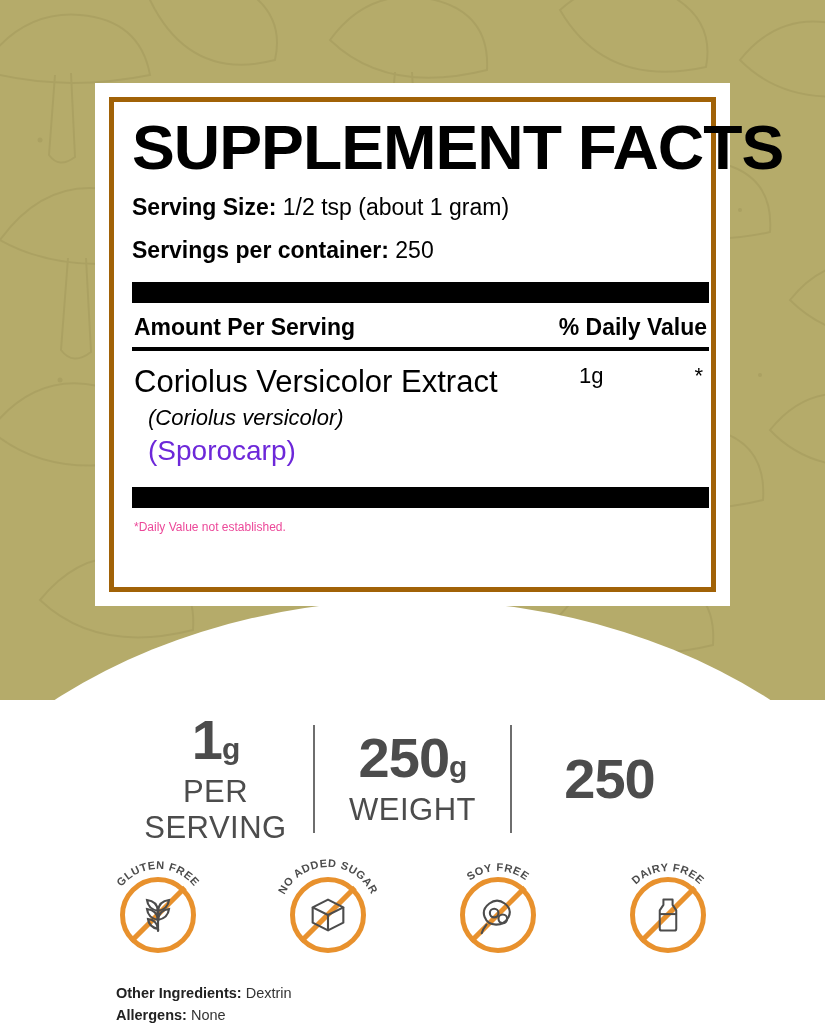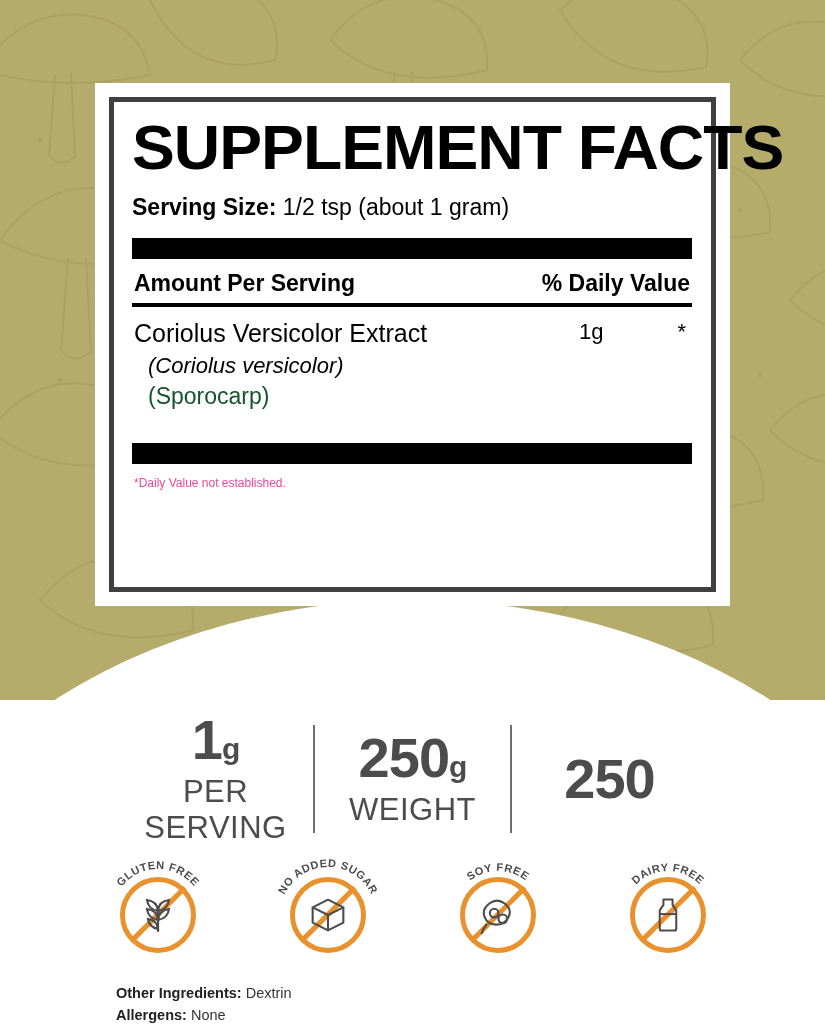--- a/index.html
+++ b/index.html
@@ -45,23 +45,23 @@
     left: 95px;
     top: 83px;
     width: 635px;
     height: 523px;
     background: #ffffff;
     padding: 14px;
   }
   .sf-box {
     width: 100%;
     height: 100%;
-    border: 5px solid #404040;
+    border: 5px solid #a16207;
     background: #fff;
-    padding: 12px 19px 10px 18px;
+    padding: 12px 2px 10px 18px;
   }
   .sf-title {
     font-family: "Liberation Sans", sans-serif;
     font-weight: 700;
     font-size: 63px;
     letter-spacing: -1px;
     line-height: 0.95;
     margin: 4px 0 12px 0;
     transform: scaleX(1.02);
     transform-origin: left center;
@@ -93,34 +93,34 @@
   .bar-thin {
     height: 4px;
     background: #000;
   }
   .ing-row {
     position: relative;
     padding: 10px 2px 0 2px;
     min-height: 122px;
   }
   .ing-name {
-    font-size: 25px;
+    font-size: 31px;
     color: #000;
     line-height: 1.35;
   }
   .ing-sub {
     font-size: 22px;
     font-style: italic;
     color: #000;
     padding-left: 14px;
     line-height: 1.35;
   }
   .ing-sub2 {
-    font-size: 23px;
-    color: #14532d;
+    font-size: 28px;
+    color: #6d28d9;
     padding-left: 14px;
     line-height: 1.35;
   }
   .ing-amt {
     position: absolute;
     top: 12px;
     left: 447px;
     font-size: 22px;
     color: #000;
   }
@@ -297,20 +297,24 @@
 
 <div class="sf-outer">
   <div class="sf-box">
     <div class="sf-title">SUPPLEMENT FACTS</div>
 
     <div class="sf-line">
       <b>Serving Size:</b>
       <span>1/2 tsp (about 1 gram)</span>
     </div>
 
+    <div class="sf-line">
+      <b>Servings per container:</b>
+      <span>250</span>
+    </div>
 
     <div class="bar-thick"></div>
 
     <div class="row-head">
       <span>Amount Per Serving</span>
       <span>% Daily Value</span>
     </div>
     <div class="bar-thin"></div>
 
     <div class="ing-row">

